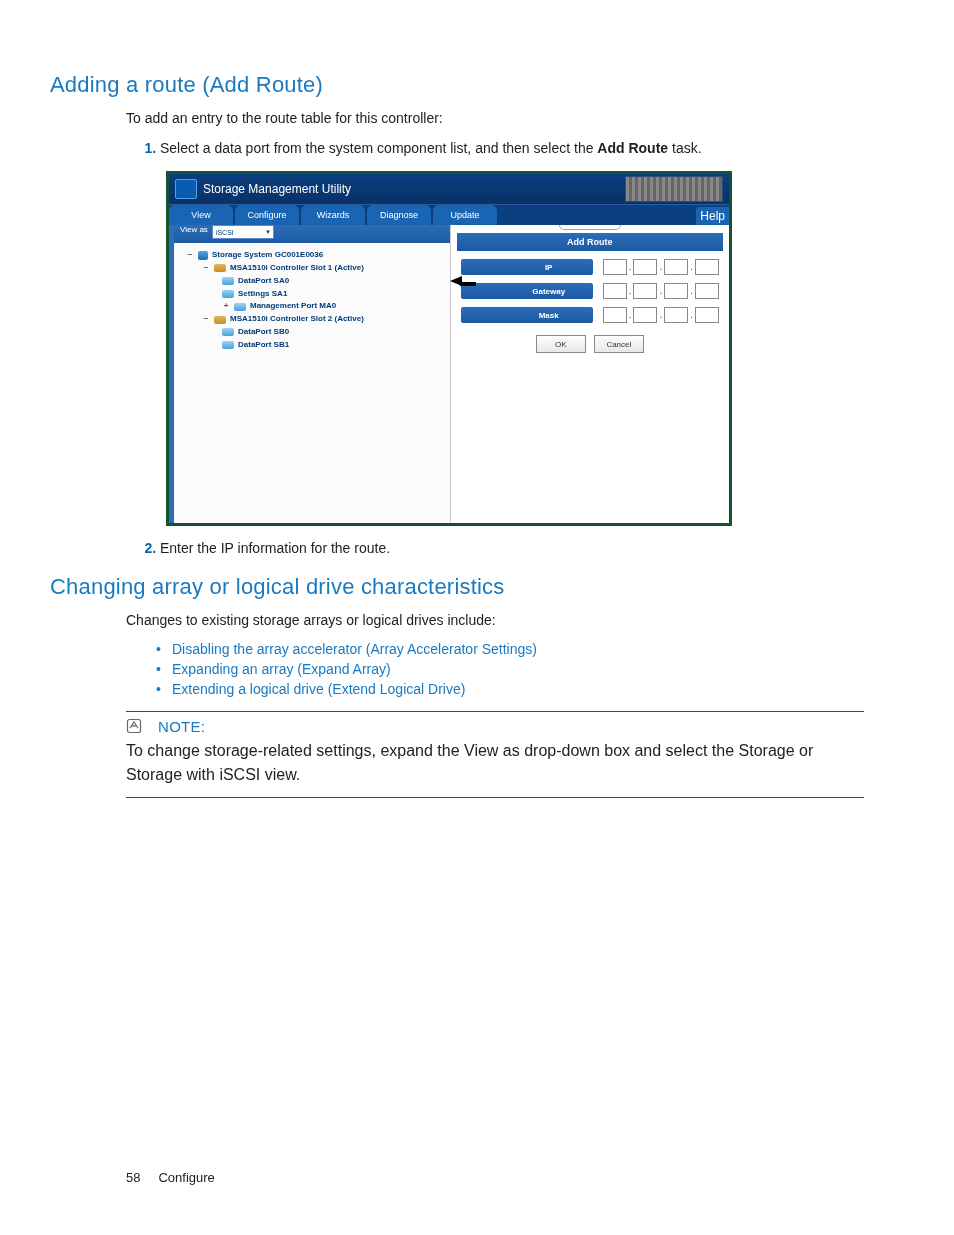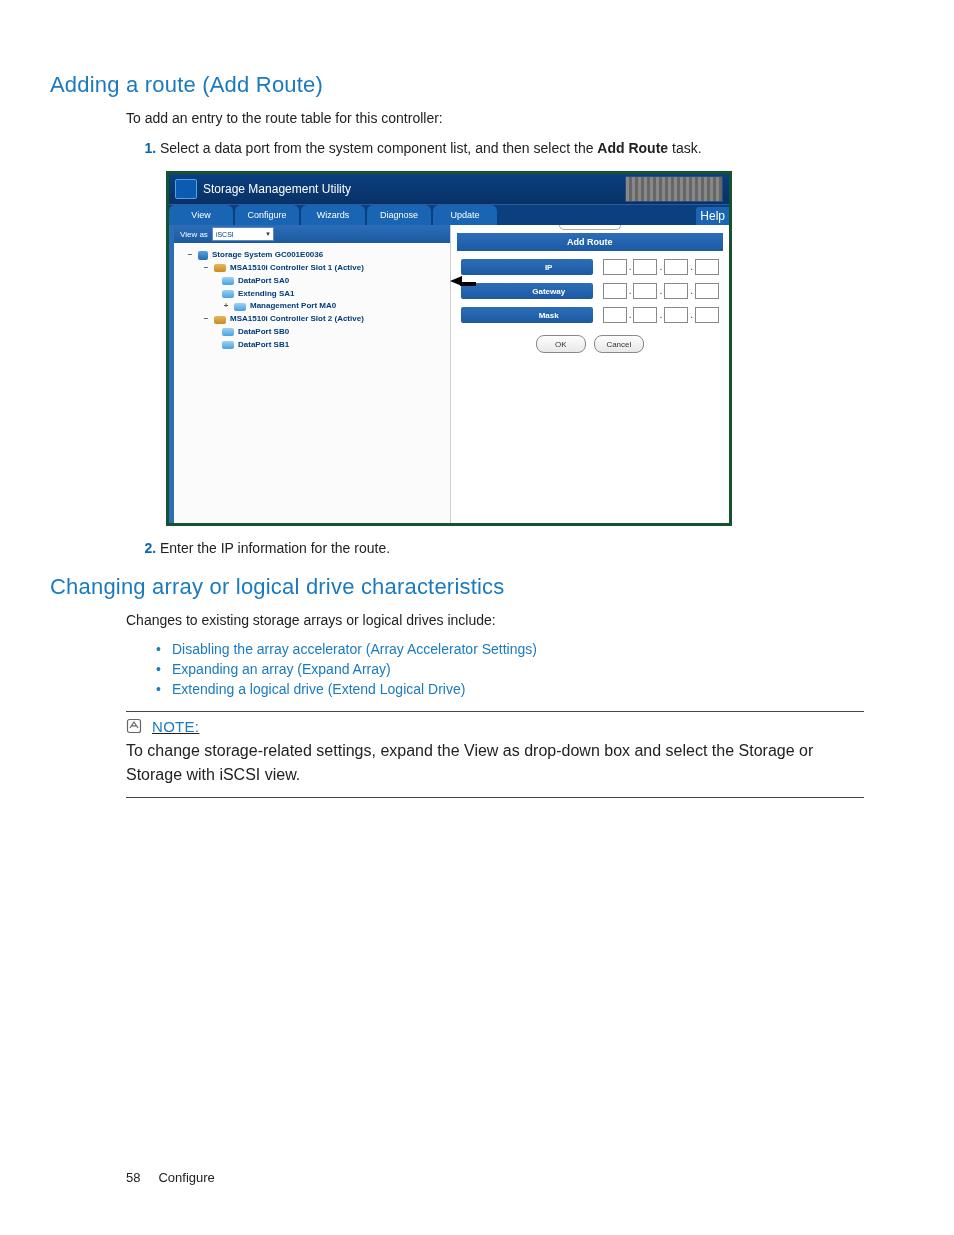--- a/index.html
+++ b/index.html
@@ -65,22 +65,21 @@
   .note-block { margin: 12px 0 0 76px; }
   .note-rule {
     border: none;
     border-top: 1px solid #444;
     margin: 0 0 6px 0;
   }
   .note-rule.bottom { margin-top: 10px; }
   .note-head-row {
     display: flex;
     align-items: center;
-    gap: 10px;
-    text-decoration: underline;
+    gap: 16px;
   }
   .note-head {
     color: #1a7ac0;
     font-size: 15px;
     letter-spacing: 0.3px;
   }
   .note-icon {
     width: 16px;
     height: 16px;
     display: inline-block;
@@ -161,21 +160,21 @@
     font-size: 8px;
     color: #013b7a;
     display: flex;
     flex-direction: column;
   }
   .fig-viewbar {
     height: 18px;
     background: linear-gradient(#2d6db7,#1b5aa3);
     color:#fff;
     display:flex;
-    align-items:center;
+    align-items:flex-start;
     padding:0 6px;
     gap:4px;
     font-size:8px;
   }
   .fig-select {
     height:12px; width:54px; background:#fff; border:1px solid #5b8ac6;
     font-size:7px; color:#013b7a; display:flex; align-items:center;
     padding:0 3px; justify-content:space-between;
   }
   .fig-select .arrow { font-size:7px; color:#333; }
@@ -217,21 +216,21 @@
     border-radius:2px;
     padding-left:44px;
   }
   .ip-group { display:flex; align-items:center; gap:2px; margin-left:auto;}
   .ip-box { width:22px; height:14px; border:1px solid #888; background:#fff;}
   .ip-dot { font-size:10px; color:#444; line-height:14px;}
   .btn-row { display:flex; justify-content:center; gap:8px; margin-top:12px;}
   .fbtn {
     min-width:36px; height:16px; border:1px solid #888; background:linear-gradient(#fdfdfd,#e8e8e8);
     font-size:8px; color:#333; display:flex; align-items:center; justify-content:center; padding:0 6px;
-    border-radius:8px;
+    border-radius:0;
   }
 
   
   .footer {
     position: absolute;
     bottom: 50px;
     left: 126px;
     font-size: 13px;
     display:flex; align-items:baseline; gap:18px;
   }
@@ -292,21 +291,21 @@
           <span class="ico ctrl"></span>
           <span>MSA1510i Controller Slot 1 (Active)</span>
         </div>
         <div class="tree-row lvl3">
           <span class="ico port"></span>
           <span>DataPort SA0</span>
           <span class="arrow-callout"><span class="arrow-shape"></span><span class="arrow-tail"></span></span>
         </div>
         <div class="tree-row lvl3">
           <span class="ico port"></span>
-          <span>Extending SA1</span>
+          <span>Settings SA1</span>
         </div>
         <div class="tree-row lvl3">
           <span class="tw">+</span>
           <span class="ico port"></span>
           <span>Management Port MA0</span>
         </div>
         <div class="tree-row lvl2">
           <span class="tw">−</span>
           <span class="ico ctrl"></span>
           <span>MSA1510i Controller Slot 2 (Active)</span>

